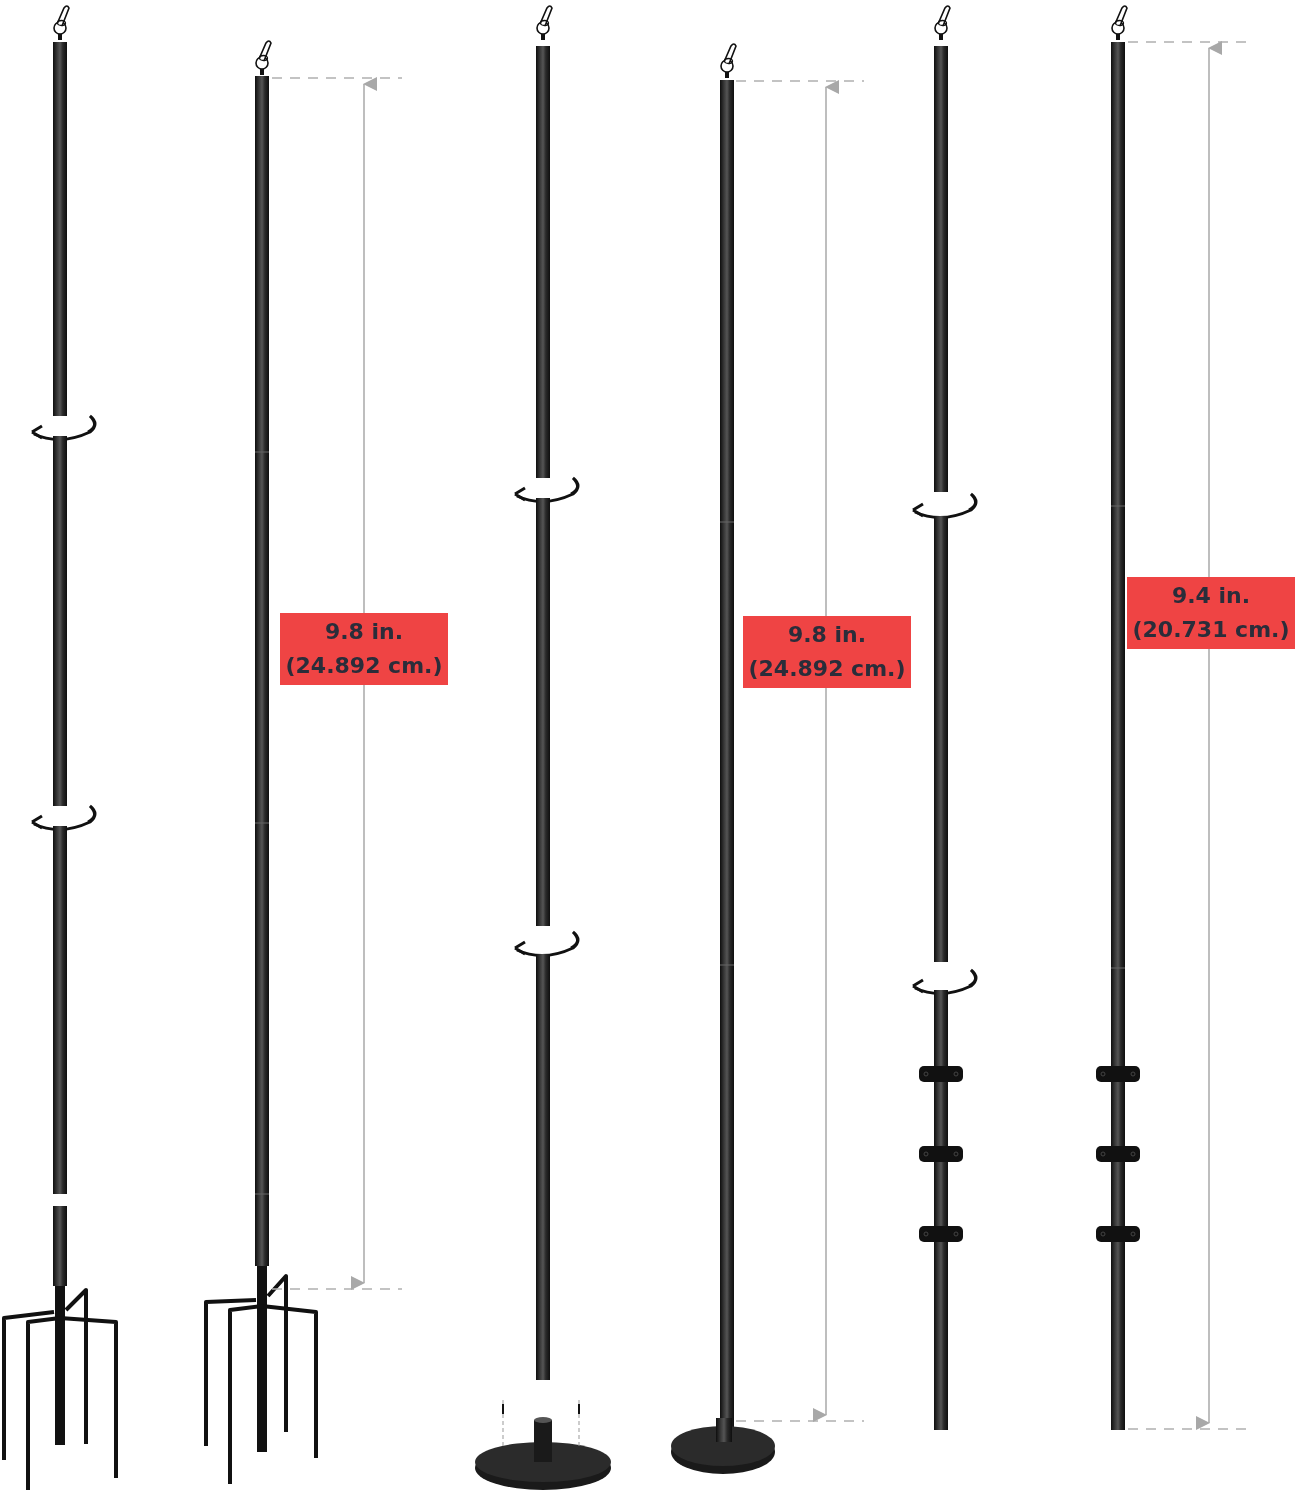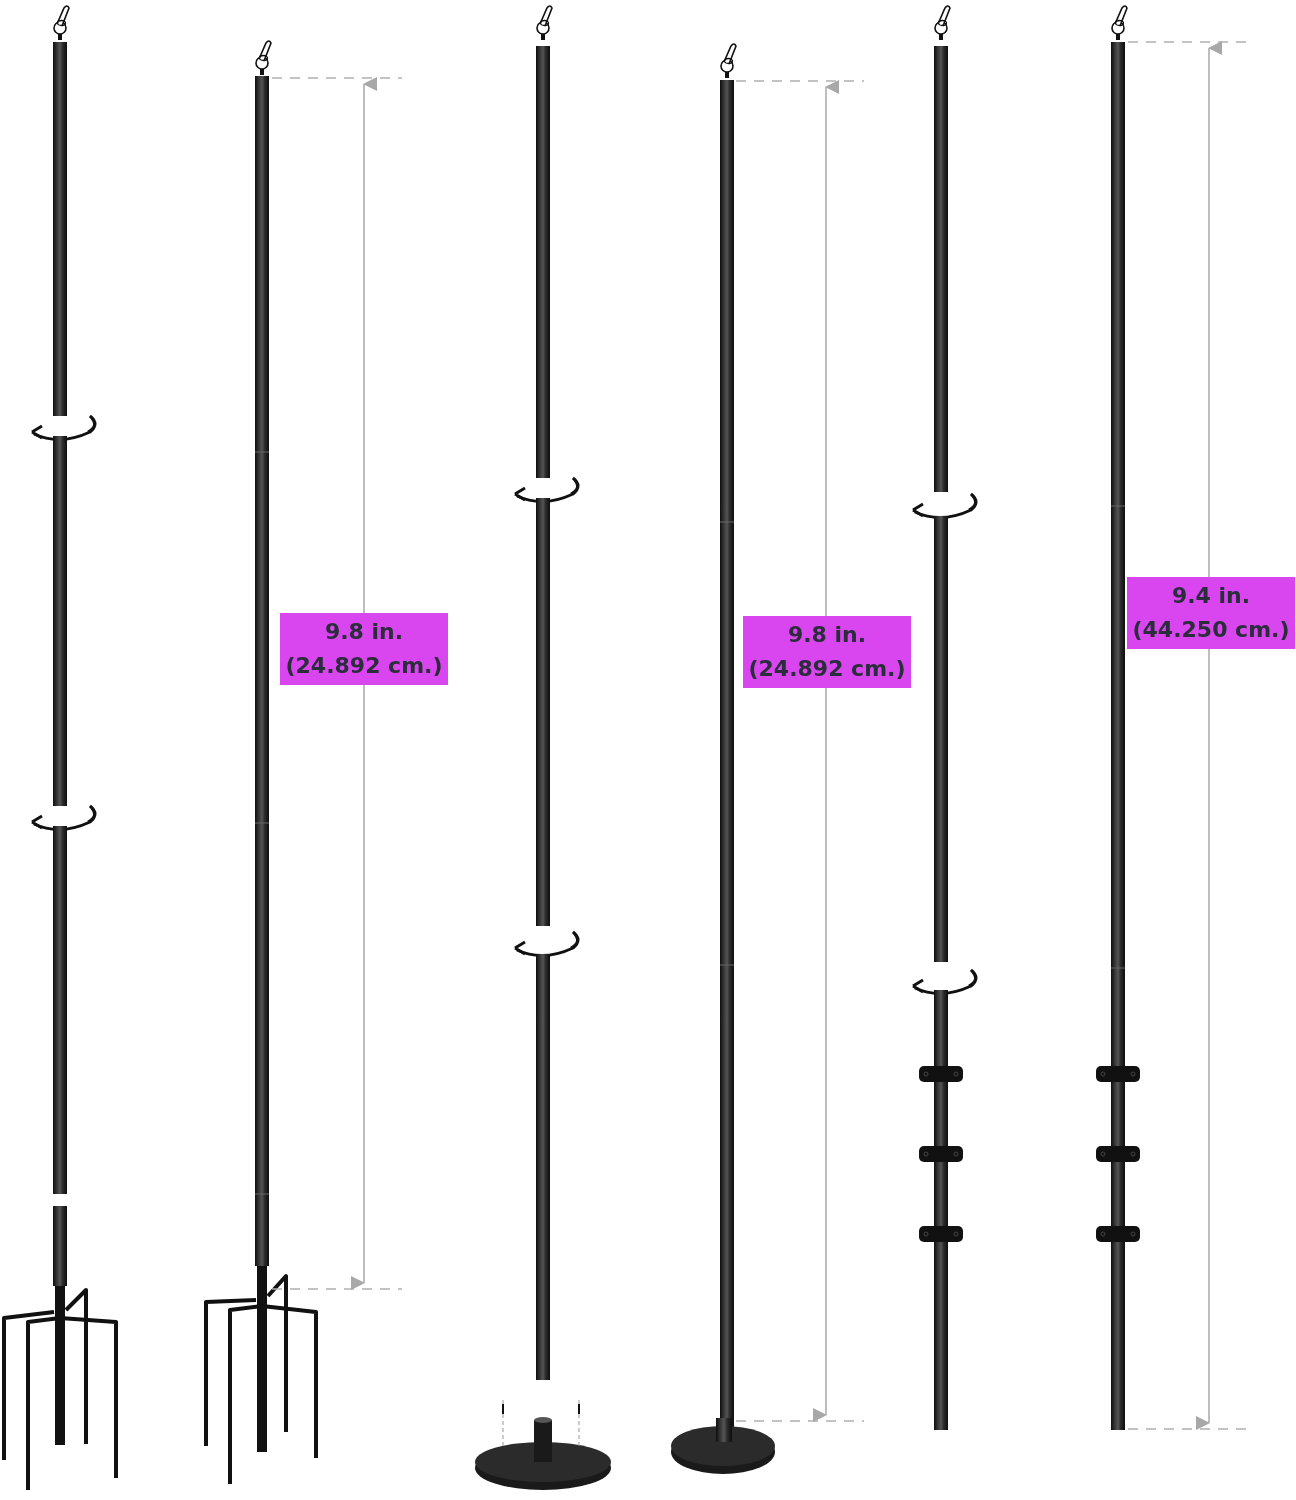--- a/index.html
+++ b/index.html
@@ -1,21 +1,21 @@
 <!DOCTYPE html>
 <html><head>
 <meta charset="utf-8">
 <style>
   html, body { margin:0; padding:0; background:#ffffff; }
   body { width:1296px; height:1500px; position:relative; overflow:hidden;
          font-family:"Liberation Sans", sans-serif; }
   #stage { position:absolute; left:0; top:0; width:1296px; height:1500px; }
   .dim-label { position:absolute; text-align:center; color:#2a2d3a;
                font-family:"DejaVu Sans", sans-serif; font-weight:bold;
-               font-size:22px; line-height:34px; background:#d946ef; padding:2px 0; }
+               font-size:22px; line-height:34px; background:#ef4444; padding:2px 0; }
 </style>
 </head>
 <body>
 
 <div id="stage">
 <svg width="1296" height="1500" viewBox="0 0 1296 1500" xmlns="http://www.w3.org/2000/svg">
   <defs>
     <linearGradient id="poleGrad" x1="0" x2="1" y1="0" y2="0">
       <stop offset="0" stop-color="#0e0e0e"></stop>
       <stop offset="0.3" stop-color="#3a3a3a"></stop>
@@ -140,15 +140,15 @@
 <div class="dim-label" style="left:280px; top:613px; width:168px;">
   <div>9.8 in.</div>
   <div>(24.892 cm.)</div>
 </div>
 <div class="dim-label" style="left:743px; top:616px; width:168px;">
   <div>9.8 in.</div>
   <div>(24.892 cm.)</div>
 </div>
 <div class="dim-label" style="left:1127px; top:577px; width:168px;">
   <div>9.4 in.</div>
-  <div>(44.250 cm.)</div>
+  <div>(20.731 cm.)</div>
 </div>
 </div>
 
 </body></html>

